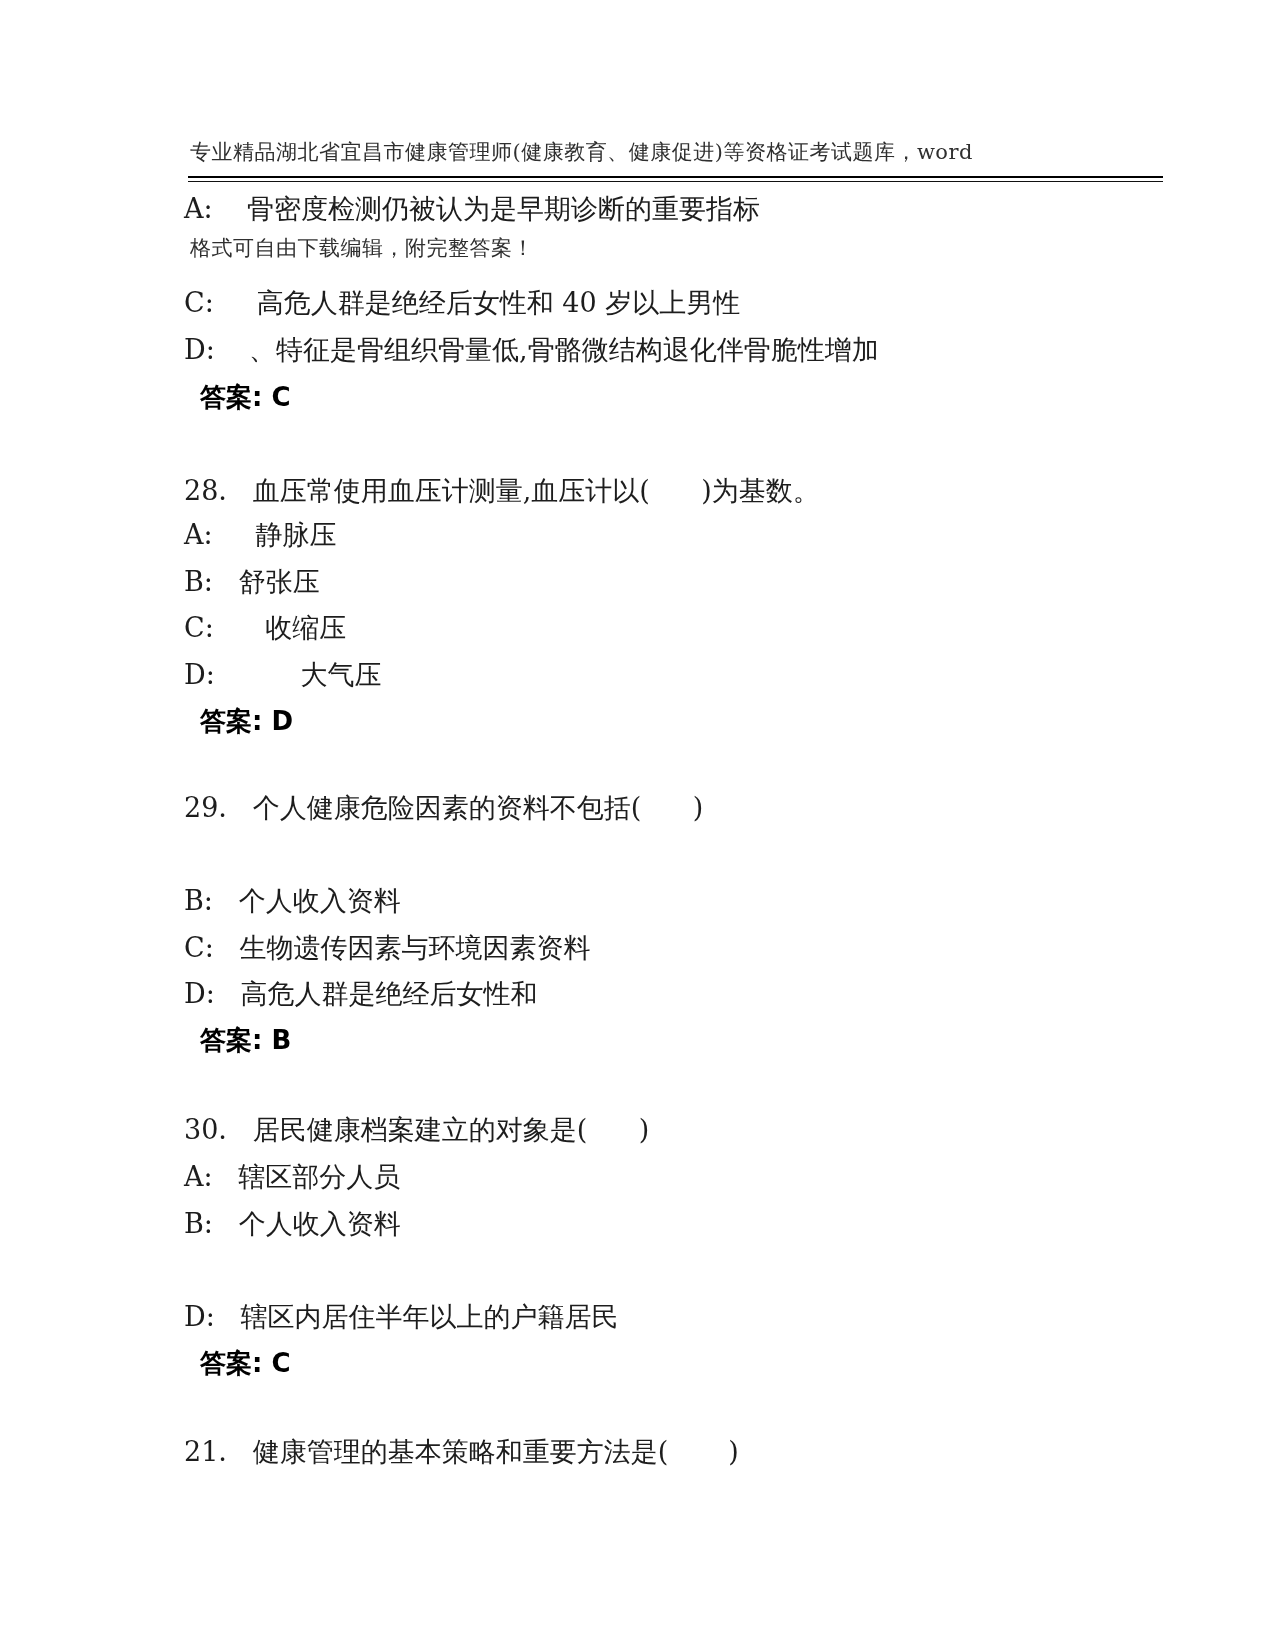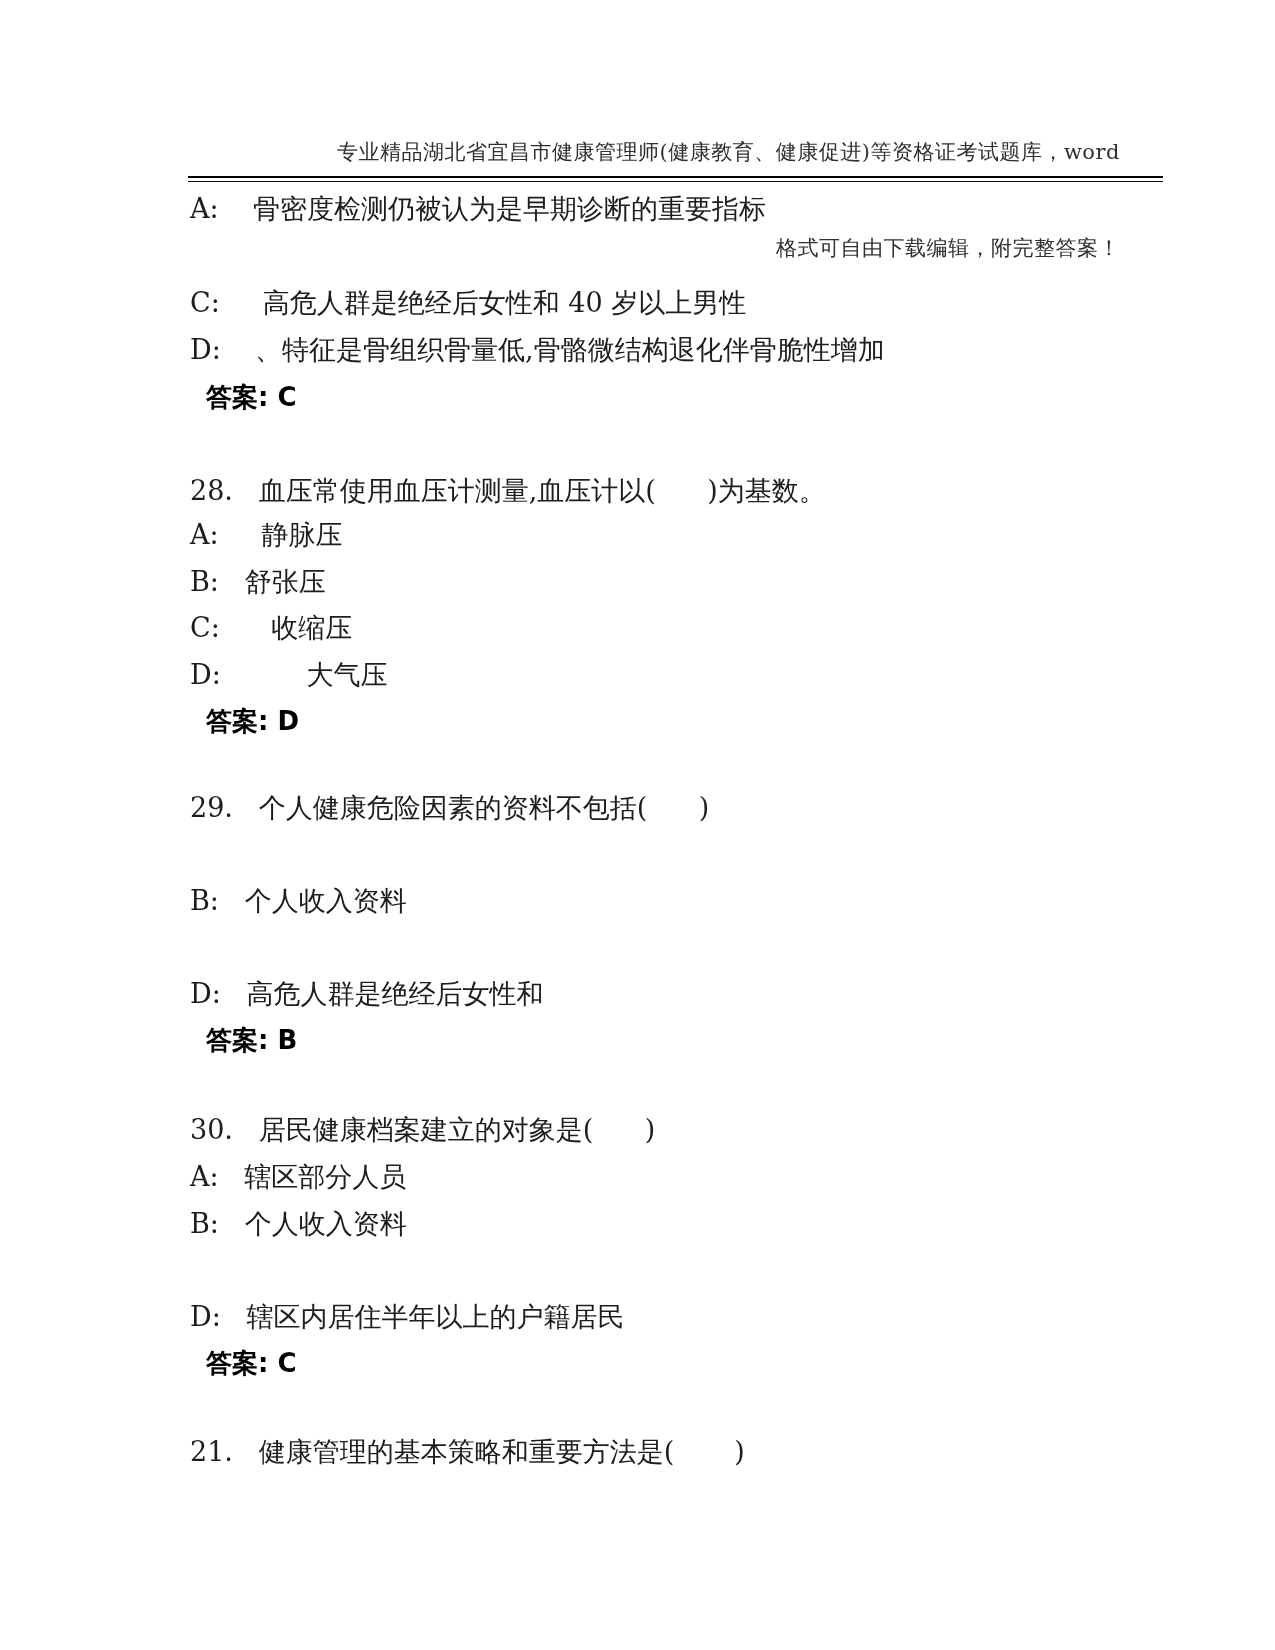--- a/index.html
+++ b/index.html
@@ -22,35 +22,34 @@
     position: absolute;
     left: 190px;
     top: 72px;
     width: 930px;
     font-family: "DejaVu Serif", "Liberation Serif", serif;
     font-size: 21px;
     line-height: 32px;
     color: #2f2f2f;
     letter-spacing: 0.5px;
     white-space: pre-wrap;
-    text-align: right;
   }
   .rule {
     position: absolute;
     left: 188px;
     top: 176px;
     width: 975px;
     height: 3px;
     border-top: 2.5px solid #000000;
     border-bottom: 1.3px solid #111111;
     background: transparent;
   }
   .line {
     position: absolute;
-    left: 190px;
+    left: 184px;
     font-family: "DejaVu Serif", "Liberation Serif", serif;
     font-size: 27px;
     line-height: 34px;
     color: #1d1d1d;
     white-space: pre;
     text-align: center;
   }
   .ans {
     font-family: "DejaVu Sans", "Liberation Sans", sans-serif;
     font-weight: 700;
@@ -78,20 +77,21 @@
 
   <div class="line" style="top:474px">28.   血压常使用血压计测量,血压计以(      )为基数。</div>
   <div class="line" style="top:518px">A:     静脉压</div>
   <div class="line" style="top:565px">B:   舒张压</div>
   <div class="line" style="top:611px">C:      收缩压</div>
   <div class="line" style="top:658px">D:          大气压</div>
   <div class="line ans" style="top:704px">答案: D</div>
 
   <div class="line" style="top:791px">29.   个人健康危险因素的资料不包括(      )</div>
   <div class="line" style="top:884px">B:   个人收入资料</div>
+  <div class="line" style="top:931px">C:   生物遗传因素与环境因素资料</div>
   <div class="line" style="top:977px">D:   高危人群是绝经后女性和</div>
   <div class="line ans" style="top:1023px">答案: B</div>
 
   <div class="line" style="top:1113px">30.   居民健康档案建立的对象是(      )</div>
   <div class="line" style="top:1160px">A:   辖区部分人员</div>
   <div class="line" style="top:1207px">B:   个人收入资料</div>
   <div class="line" style="top:1300px">D:   辖区内居住半年以上的户籍居民</div>
   <div class="line ans" style="top:1346px">答案: C</div>
 
   <div class="line" style="top:1435px">21.   健康管理的基本策略和重要方法是(       )</div>

